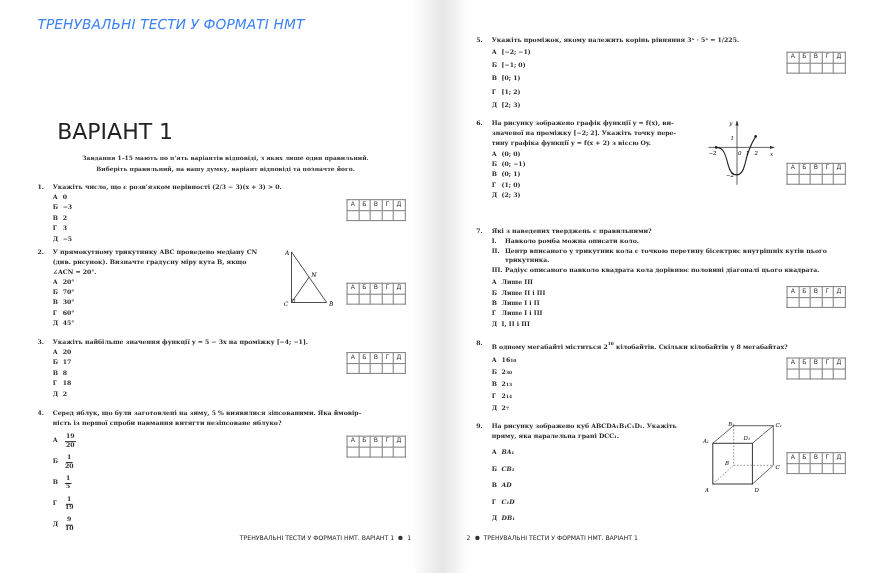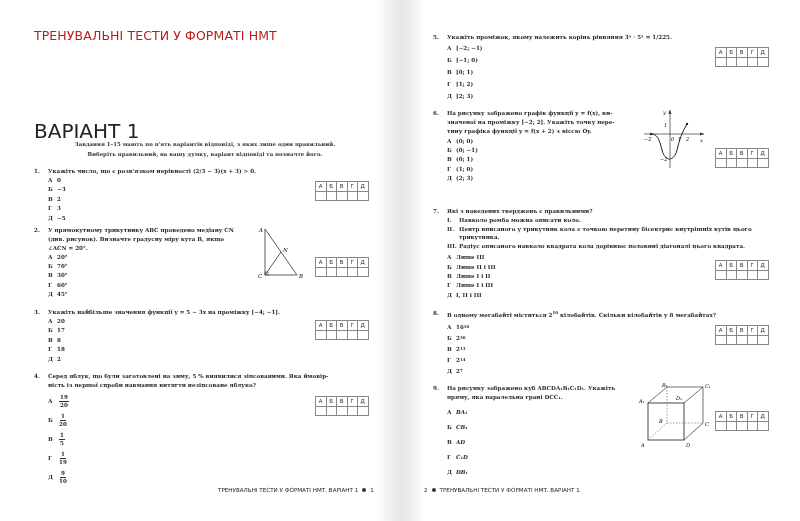--- a/index.html
+++ b/index.html
@@ -3,24 +3,24 @@
 <meta charset="utf-8">
 <style>
   html, body { margin: 0; padding: 0; }
   body { width: 800px; height: 521px; overflow: hidden; background: #ffffff; position: relative;
          font-family: "DejaVu Serif", serif; color: #2a2a2a; }
   .page { position: absolute; top: 0; height: 521px; background: #ffffff; }
   .page-left { left: 0; width: 392px; }
   .page-right { left: 392px; width: 408px; }
   .gutter { position: absolute; top: 0; left: 375px; width: 50px; height: 521px;
             background: linear-gradient(to right, #ffffff 0%, #f1f1f1 30%, #e6e6e6 55%, #f0f0f0 75%, #ffffff 100%); }
-  .running-title { position: absolute; left: 34px; top: 28px; font-family: "DejaVu Sans", sans-serif;
-                   font-size: 12.5px; font-weight: 500; color: #b91c1c; letter-spacing: 0.1px; }
-  .variant-title { position: absolute; left: 34px; top: 107px; font-family: "DejaVu Sans", sans-serif;
-                   font-size: 20px; color: #222; margin-top: 12px; }
+  .running-title { position: absolute; left: 34px; top: 14px; font-family: "DejaVu Sans", sans-serif;
+                   font-size: 12.5px; font-weight: 500; color: #3b82f6; letter-spacing: 0.1px; font-style: italic; }
+  .variant-title { position: absolute; left: 52px; top: 107px; font-family: "DejaVu Sans", sans-serif;
+                   font-size: 20px; color: #222; }
   .instructions { position: absolute; left: 40px; width: 330px; top: 139px; font-size: 5.4px; font-weight: bold;
                   text-align: center; line-height: 10px; color: #333; }
   .q { position: absolute; font-size: 5.6px; line-height: 8.8px; color: #2b2b2b; }
   .q .num { position: absolute; left: 0; top: 0; font-weight: bold; }
   .q .stem { margin-left: 14px; font-weight: bold; }
   .q .opts { margin-left: 14px; }
   .opt { display: flex; align-items: center; height: 9.4px; font-weight: bold; }
   .opt .l { width: 9px; display: inline-block; }
   .opt.frac { height: 19px; }
   .fr { display: inline-flex; flex-direction: column; align-items: center; line-height: 7px; margin-left: 2px; }

